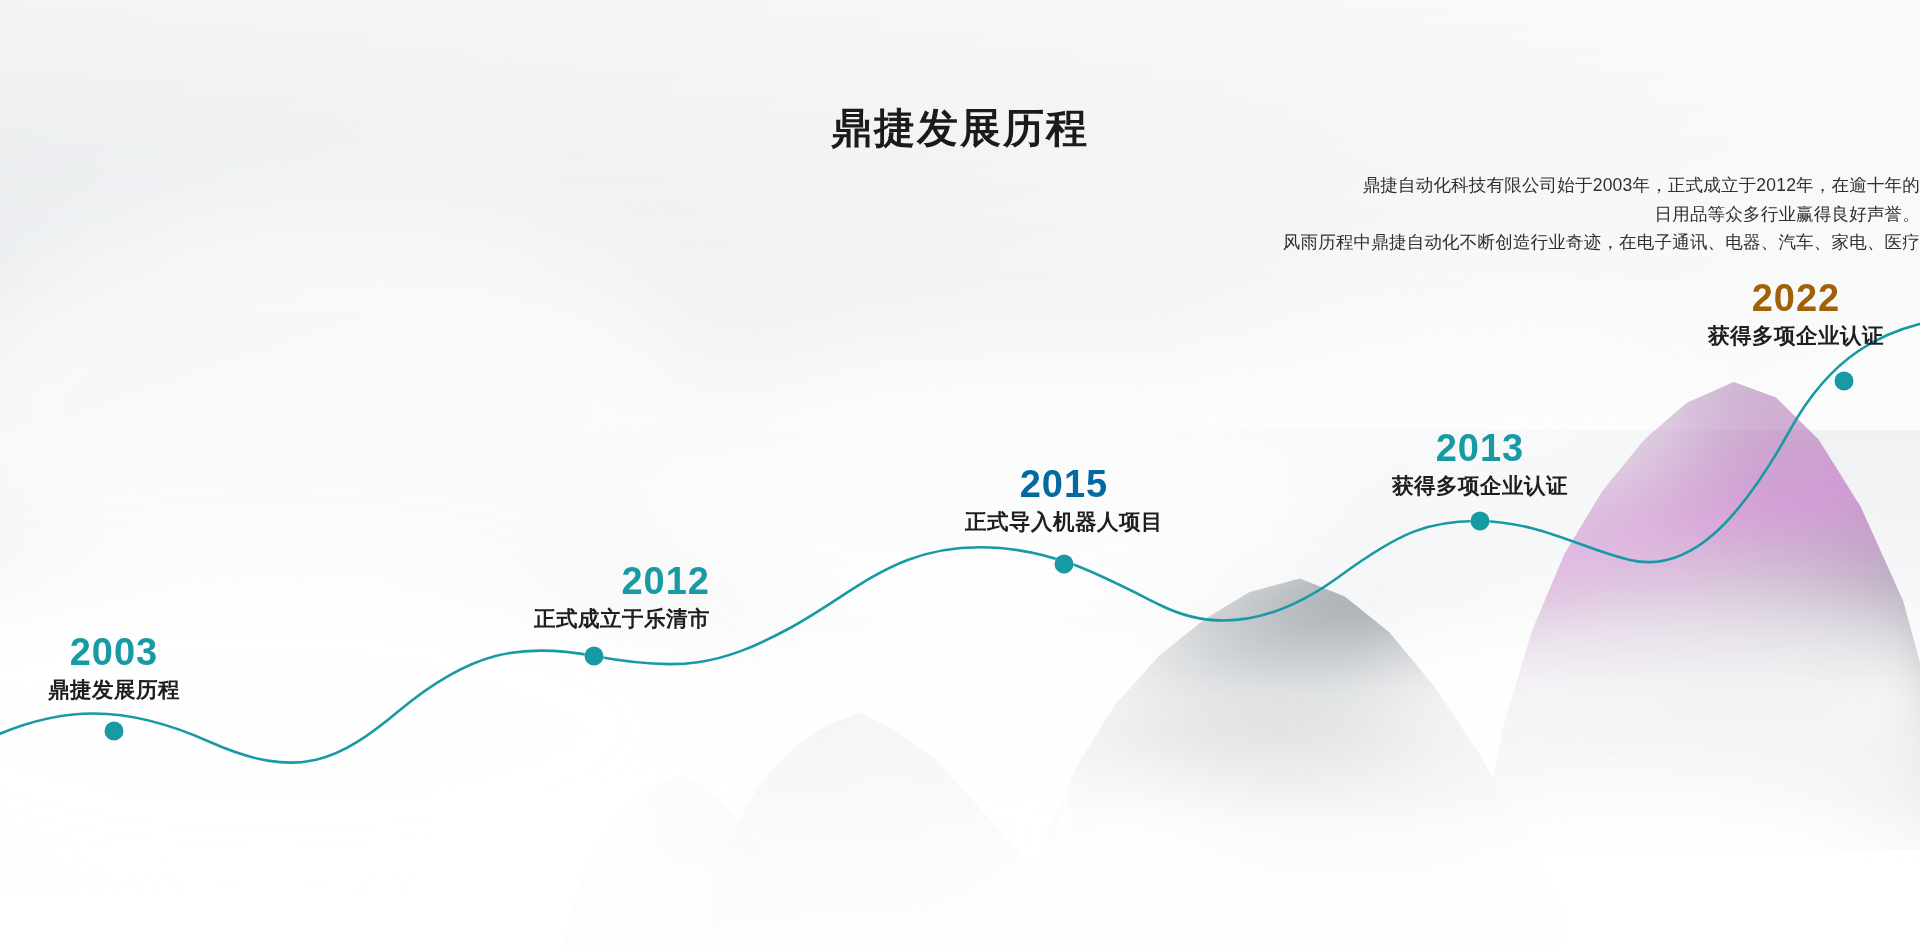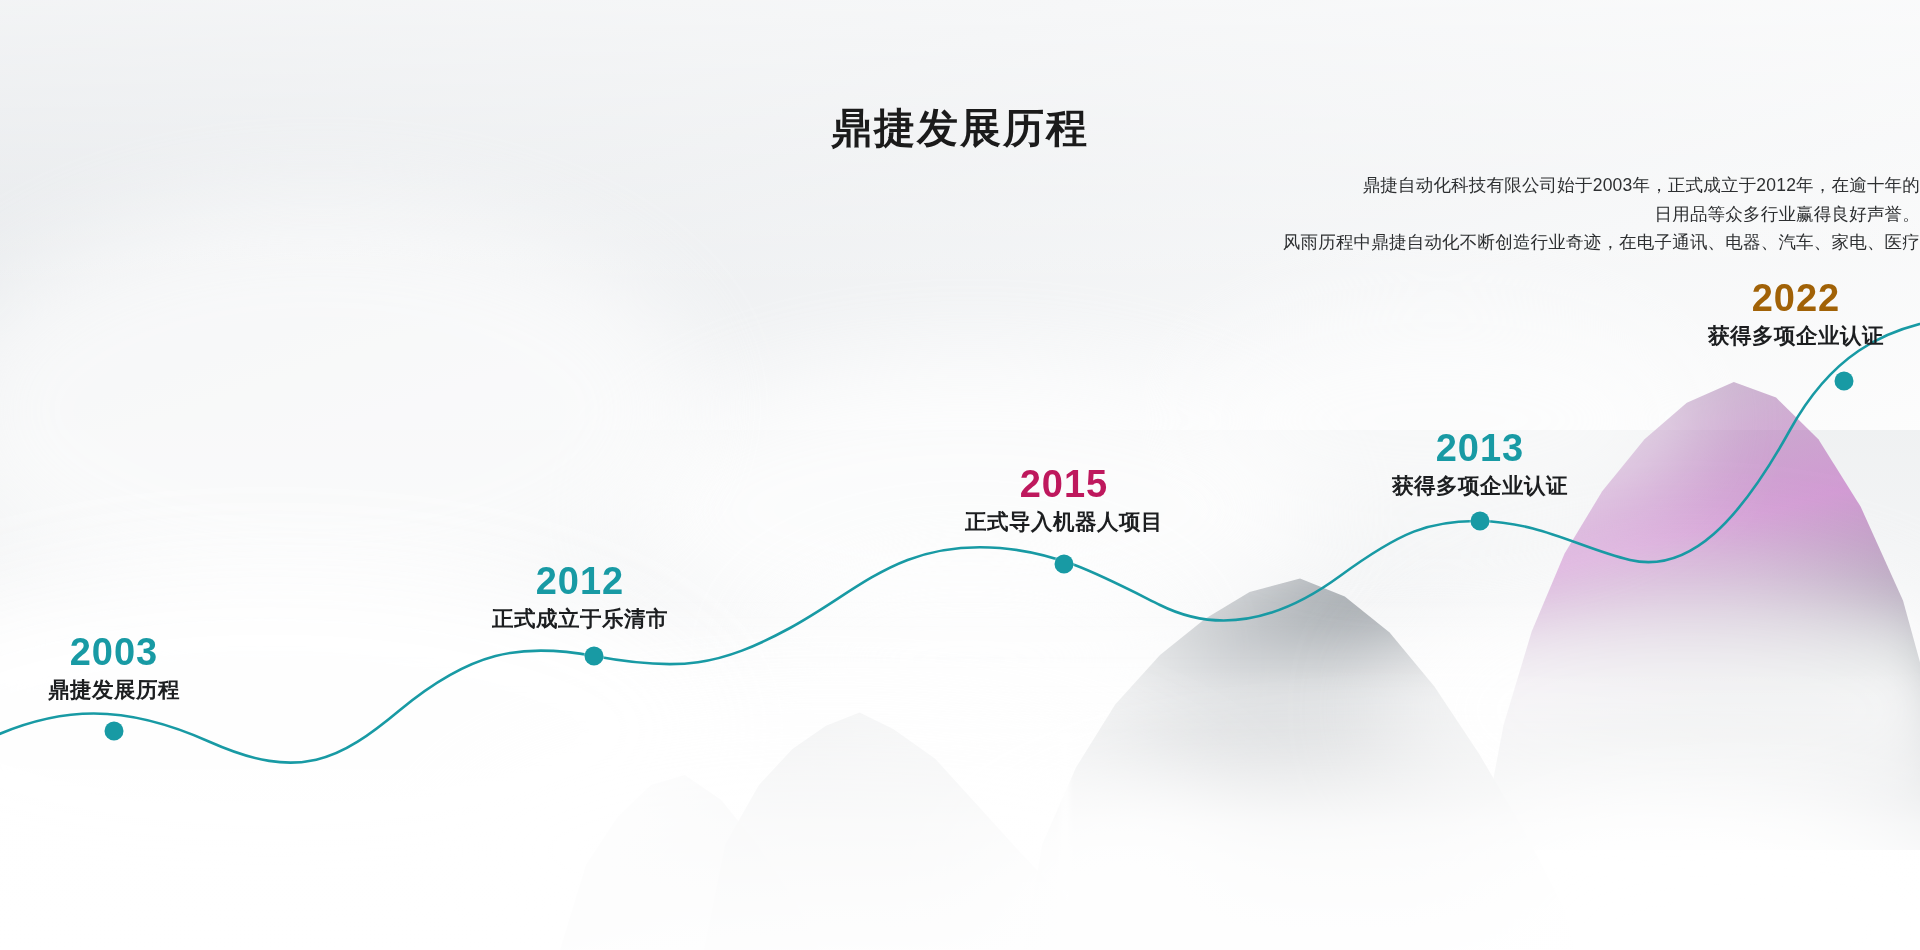--- a/index.html
+++ b/index.html
@@ -142,27 +142,27 @@
     <path id="timeline-path" fill="none" stroke="#189aa4" stroke-width="2.6" stroke-linecap="round" d="M -30 748 C 60 700 130 706 210 742 C 300 782 340 760 400 710 C 470 652 520 642 594 656 C 680 672 720 666 790 628 C 860 590 900 540 1000 548 C 1060 553 1100 575 1160 605 C 1220 635 1280 620 1340 576 C 1400 532 1430 520 1480 521 C 1540 522 1580 548 1630 560 C 1690 574 1740 520 1790 430 C 1830 358 1880 328 1950 318"></path>
   </svg>
 
   <div id="milestone-layer">
       <div class="node" style="left: 114px; top: 731px; background: rgb(24, 154, 164);"></div>
       <div class="milestone" style="left: 114px; top: 632px;">
         <div class="m-year" style="color: rgb(24, 154, 164); text-align: center;">2003</div>
         <div class="m-label">鼎捷发展历程</div>
       </div>
       <div class="node" style="left: 594px; top: 656px; background: rgb(24, 154, 164);"></div>
-      <div class="milestone" style="left: 580px; top: 561px;">
+      <div class="milestone" style="left: 622px; top: 561px; text-align: right;">
         <div class="m-year" style="color: rgb(24, 154, 164);">2012</div>
         <div class="m-label">正式成立于乐清市</div>
       </div>
       <div class="node" style="left: 1064px; top: 564px; background: rgb(24, 154, 164);"></div>
       <div class="milestone" style="left: 1064px; top: 464px;">
-        <div class="m-year" style="color: #be185d;">2015</div>
+        <div class="m-year" style="color: #0369a1;">2015</div>
         <div class="m-label">正式导入机器人项目</div>
       </div>
       <div class="node" style="left: 1480px; top: 521px; background: rgb(24, 154, 164);"></div>
       <div class="milestone" style="left: 1480px; top: 428px;">
         <div class="m-year" style="color: rgb(24, 154, 164);">2013</div>
         <div class="m-label">获得多项企业认证</div>
       </div>
       <div class="node" style="left: 1844px; top: 381px; background: rgb(24, 154, 164);"></div>
       <div class="milestone" style="left: 1796px; top: 278px;">
         <div class="m-year" style="color: #a16207;">2022</div>

